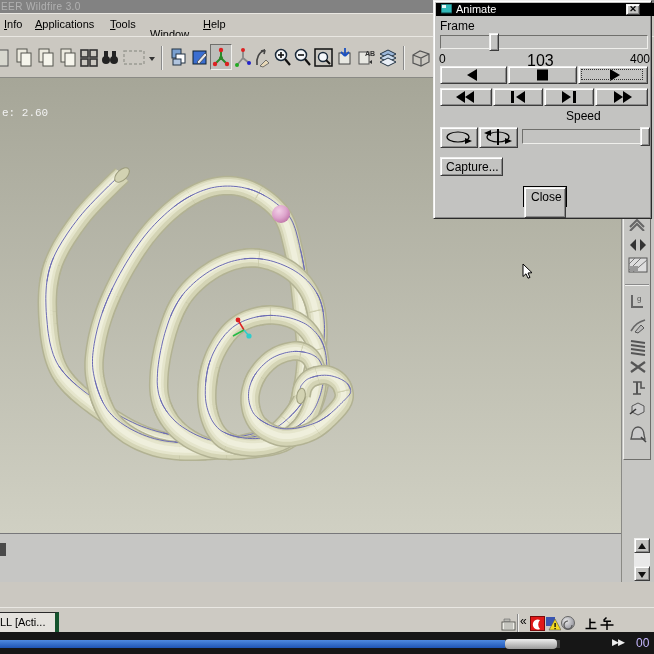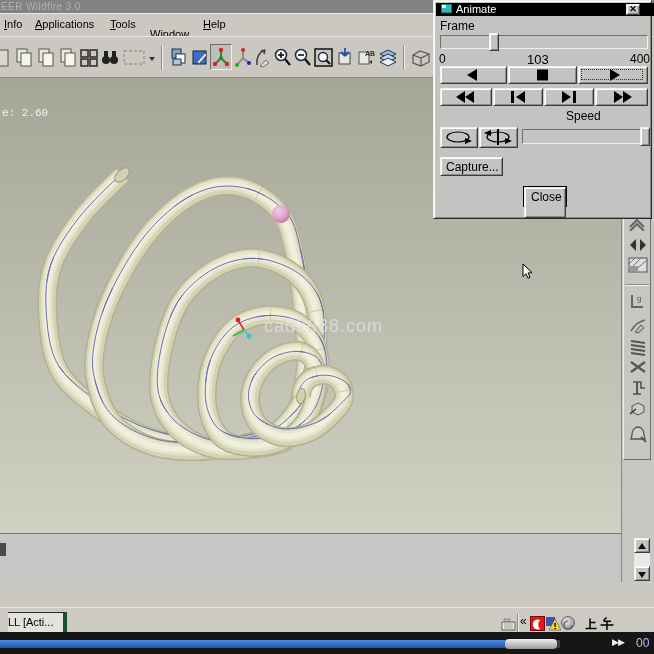--- a/index.html
+++ b/index.html
@@ -329,21 +329,20 @@
 <path d="M317.3 375.6L315.9 376.0L314.6 376.4L313.3 376.9L312.1 377.4L311.0 378.0L310.1 378.5L309.3 379.1L308.5 379.8L307.7 380.5L307.0 381.3L306.3 382.0L305.6 382.9L305.0 383.7L304.4 384.5L303.9 385.4L303.4 386.2L303.0 387.0L302.7 387.8L302.4 388.6L302.1 389.6L301.8 390.6L301.6 391.6L301.5 392.6L301.3 393.5L301.2 394.3L301.1 395.0L301.0 395.5L301.0 395.9L301.0 396.0" stroke="#d4d4b5" stroke-width="16.6"></path>
 <path d="M316.7 374.5L315.3 374.9L314.0 375.3L312.7 375.8L311.5 376.3L310.4 376.9L309.5 377.4L308.7 378.0L307.9 378.7L307.1 379.4L306.4 380.2L305.7 380.9L305.0 381.8L304.4 382.6L303.8 383.4L303.3 384.3L302.8 385.1L302.4 385.9L302.1 386.7L301.8 387.5L301.5 388.5L301.2 389.5L301.0 390.5L300.9 391.5L300.7 392.4L300.6 393.2L300.5 393.9L300.4 394.4L300.4 394.8L300.4 394.9" stroke="#e5e5cc" stroke-width="11.1"></path>
 <path d="M316.7 374.5L315.3 374.9L314.0 375.3L312.7 375.8L311.5 376.3L310.4 376.9L309.5 377.4L308.7 378.0L307.9 378.7L307.1 379.4L306.4 380.2L305.7 380.9L305.0 381.8L304.4 382.6L303.8 383.4L303.3 384.3L302.8 385.1L302.4 385.9L302.1 386.7L301.8 387.5L301.5 388.5L301.2 389.5L301.0 390.5L300.9 391.5L300.7 392.4L300.6 393.2L300.5 393.9L300.4 394.4L300.4 394.8L300.4 394.9" stroke="#efefdc" stroke-width="5.6"></path>
 </g>
 <path d="M350.4 389.4L350.1 388.4L349.7 387.3L349.1 386.2L348.5 385.2L347.8 384.2L347.0 383.3L346.2 382.4L345.2 381.7L344.1 381.0L343.0 380.3L341.7 379.6L340.4 379.0L339.0 378.3L337.6 377.7L336.1 377.2L334.6 376.7L333.1 376.3L331.5 375.9L329.8 375.6L328.1 375.4L326.4 375.3L324.6 375.2L323.0 375.3L321.5 375.3L319.9 375.5L318.4 375.7L316.9 376.0L315.5 376.3L314.1 376.7L312.7 377.1L311.4 377.5L310.3 377.9" stroke="#6b6bb4" stroke-width="1.0" fill="none"></path>
 <path d="M318.4 375.7L316.9 376.0L315.5 376.3L314.1 376.7L312.7 377.1L311.4 377.5L310.3 377.9L309.3 378.3L308.4 378.7L307.5 379.2L306.7 379.7L305.9 380.3L305.1 381.0L304.4 381.6L303.8 382.3L303.2 383.0L302.6 383.7L302.1 384.4L301.6 384.9L301.3 385.4L300.9 386.0L300.6 386.8L300.4 387.6L300.2 388.5L300.0 389.3L299.8 390.2L299.7 390.9L299.6 391.6L299.6 392.0L299.5 392.4L299.5 392.5" stroke="#6b6bb4" stroke-width="1.0" fill="none"></path>
 <ellipse cx="122.0" cy="175.0" rx="5.0" ry="9.0" transform="rotate(226 122.0 175.0)" fill="#d2d2b2" stroke="#9c9c7c" stroke-width="1"></ellipse>
 <ellipse cx="301.0" cy="396.0" rx="4.2" ry="7.8" transform="rotate(9 301.0 396.0)" fill="#d2d2b2" stroke="#9c9c7c" stroke-width="1"></ellipse>
 </svg>
 
-<span class="abs b" style="left:264px;top:316px;font-size:18px;color:rgba(222,222,218,0.85);letter-spacing:1px">cad2688.com</span>
 
 <span class="abs" style="left:2px;top:107px;font-size:11px;color:#f2f2f2;font-family:'Liberation Mono',monospace">e: 2.60</span>
 
 <svg class="abs" width="26" height="24" viewBox="0 0 26 24" style="left:230px;top:316px">
  <line x1="14" y1="14" x2="8" y2="4" stroke="#dd2222" stroke-width="1.5"></line>
  <circle cx="8" cy="4" r="2.4" fill="#dd2222"></circle>
  <line x1="14" y1="14" x2="3" y2="20" stroke="#22bb44" stroke-width="1.5"></line>
  <line x1="14" y1="14" x2="19" y2="20" stroke="#30cccc" stroke-width="1.5"></line>
  <circle cx="19" cy="20" r="2.6" fill="#30cccc"></circle>
 </svg>
@@ -406,21 +405,21 @@
           <path d="M7 3 L11 9 L3 9 Z" fill="#111"></path>
         </svg></div>
  <div class="abs" style="left:634px;top:19px;width:16px;height:13px;background:#e9e9e9"></div>
  <div class="btn" style="left:634px;top:32px;width:16px;height:15px"><svg width="14" height="13">
           <path d="M7 10 L11 4 L3 4 Z" fill="#111"></path>
         </svg></div>
 </div>
 
 
 <div class="abs" style="left:0;top:607px;width:654px;height:25px;background:#cdcac3;border-top:1px solid #e9e7e2">
- <div class="abs" style="left:8px;top:4px;width:59px;height:20px;background:#e4e2dd;border-top:1.5px solid #2a2a2a;border-right:4px solid #14532d">
+ <div class="abs" style="left:0;top:4px;width:59px;height:20px;background:#e4e2dd;border-top:1.5px solid #2a2a2a;border-right:4px solid #14532d">
   <span class="abs b" style="left:0px;top:3px;font-size:11px;white-space:nowrap">LL [Acti...</span>
  </div>
 <div class="abs" style="left:501px;top:9px;width:15px;height:15px"><svg width="15" height="15">
           <rect x="1" y="5" width="13" height="8" fill="#efefe9" stroke="#55554f" stroke-width="0.9"></rect>
           <path d="M3 7 H12 M3 9 H12 M3 11 H12" stroke="#7a7a74" stroke-width="0.7"></path>
           <path d="M3 2 h6 v2.5 h-6 z" fill="#b8b8b2" stroke="#666" stroke-width="0.6"></path>
         </svg></div>
 <div class="abs" style="left:517px;top:6px;width:2px;height:18px;border-left:1px solid #8a8a8a;border-right:1px solid #f0f0ee"></div>
 <span class="abs b" style="left:520px;top:6px;font-size:12px">«</span>
 <div class="abs" style="left:530px;top:8px;width:15px;height:15px;background:#e01818;border:1px solid #7a0a0a"><svg width="13" height="13">
@@ -459,21 +458,21 @@
           <rect x="1" y="1" width="4" height="3" fill="#e8f8f8"></rect>
         </svg>
    <span class="abs b" style="left:20px;top:0px;font-size:11px;color:#fff">Animate</span>
    <div class="btn" style="left:190px;top:1px;width:14px;height:11px;font-size:9px;text-align:center;line-height:9px"><b>✕</b></div>
  </div>
  <span class="abs b" style="left:6px;top:18px;font-size:12px">Frame</span>
 
  <div class="abs sunk" style="left:6px;top:34px;width:208px;height:14px;background:#c3c3c1"></div>
  <div class="btn" style="left:55px;top:32px;width:10px;height:18px"></div>
  <span class="abs b" style="left:5px;top:51px;font-size:12px">0</span>
- <span class="abs b" style="left:93px;top:51px;font-size:13px">103</span>
+ <span class="abs b" style="left:93px;top:51px;font-size:16px">103</span>
  <span class="abs b" style="left:196px;top:51px;font-size:12px">400</span>
 
  <div class="btn" style="left:6px;top:65px;width:67px;height:18px"><svg width="65" height="16">
           <path d="M36 2 L26 8 L36 14 Z" fill="#000"></path>
         </svg></div>
  <div class="btn" style="left:74px;top:65px;width:69px;height:18px"><svg width="67" height="16">
           <rect x="28" y="2.5" width="11" height="11" fill="#000"></rect>
         </svg></div>
  <div class="btn" style="left:144px;top:65px;width:70px;height:18px"><svg width="68" height="16">
           <path d="M31 2 L41 8 L31 14 Z" fill="#000"></path>

